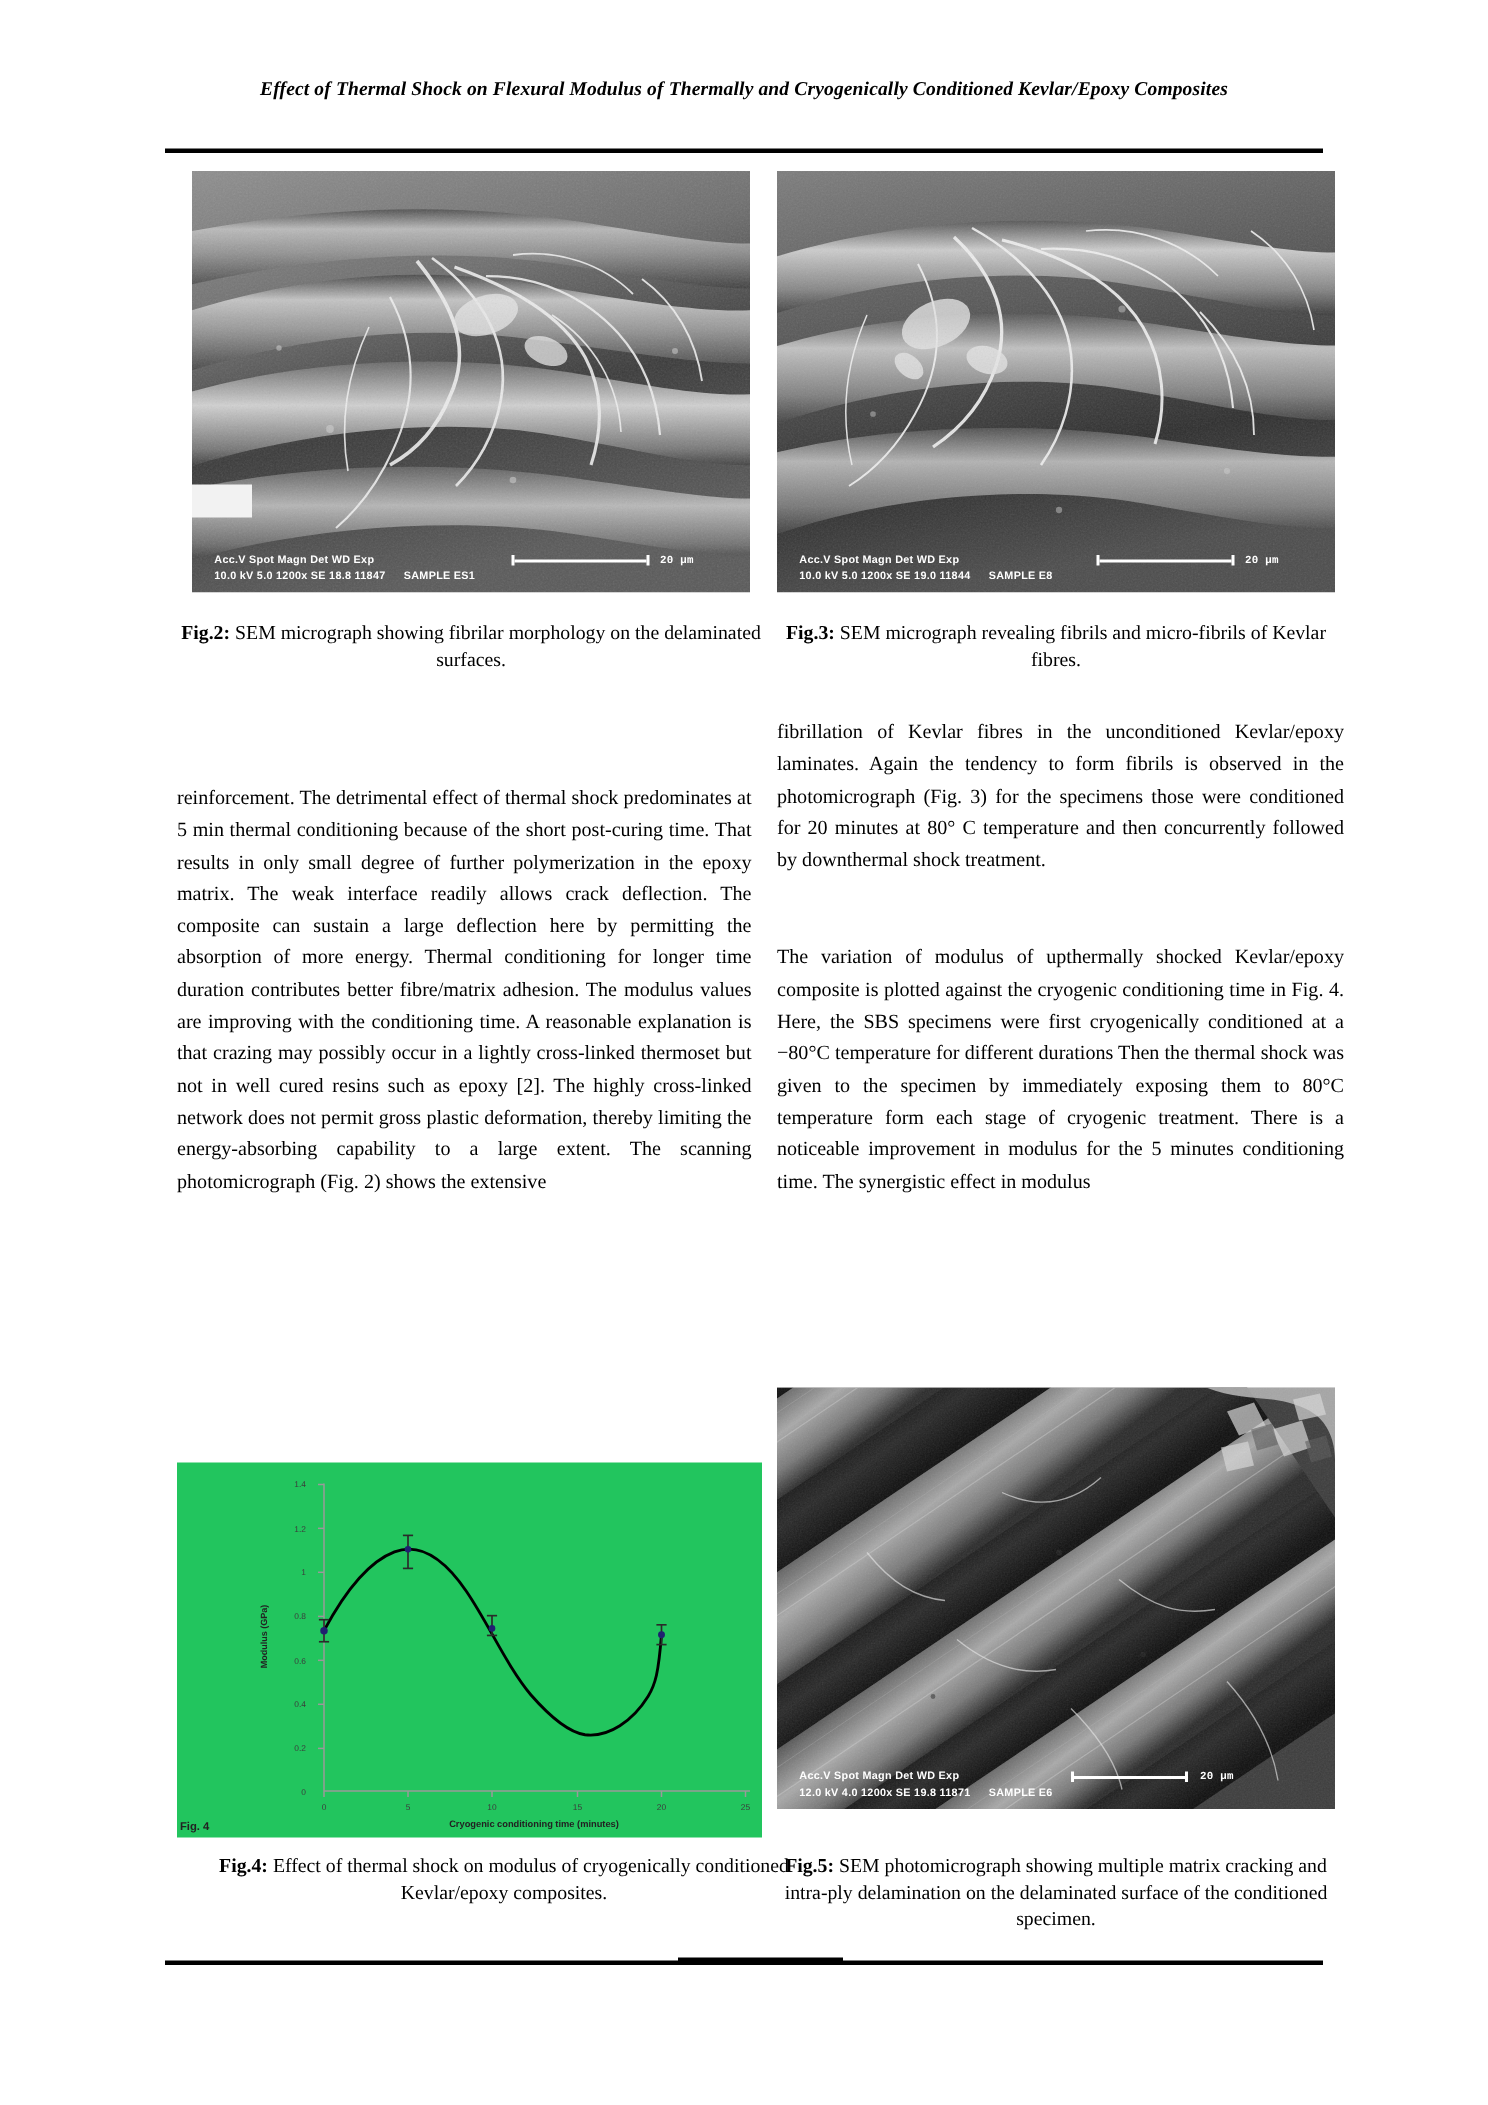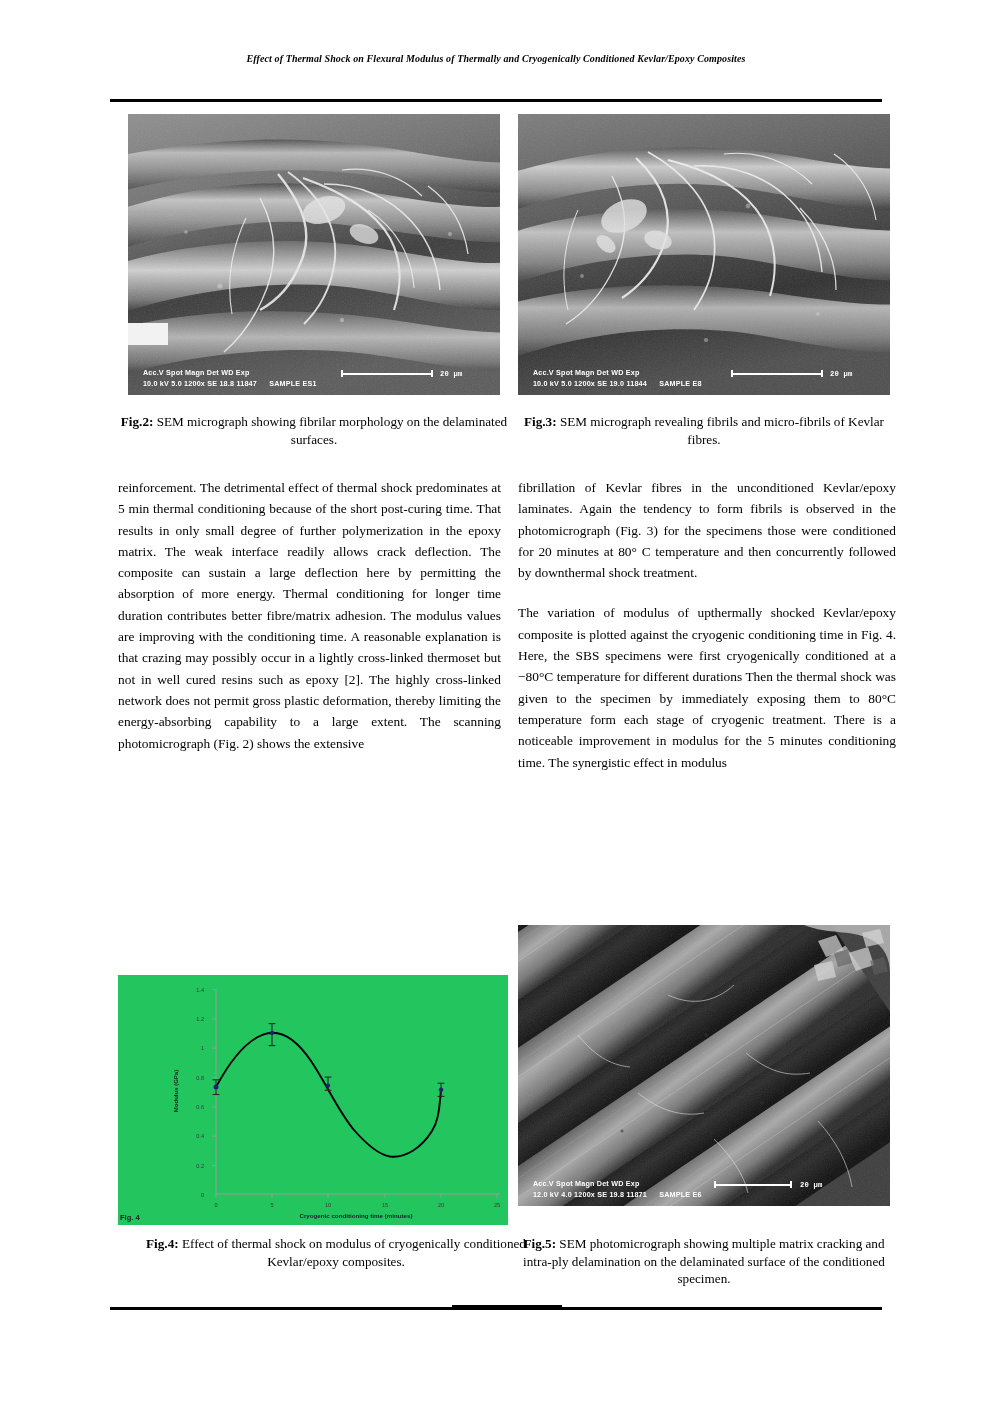--- a/index.html
+++ b/index.html
@@ -7,21 +7,21 @@
     width:992px;height:1403px;background:#ffffff;
     font-family:"Liberation Serif",serif;color:#000;
     position:relative;overflow:hidden;
   }
   .page{position:absolute;left:0;top:0;width:992px;height:1403px;}
 
   
   .runhead{
     position:absolute;left:96px;top:48px;width:800px;
     text-align:center;font-style:italic;font-weight:bold;
-    font-size:10px;line-height:21px;letter-spacing:.1px;
+    font-size:13px;line-height:21px;letter-spacing:.1px;
   }
   .rule{position:absolute;background:#000;}
   .rule-top{left:110px;top:99px;width:772px;height:2.5px;}
   .rule-bottom{left:110px;top:1307px;width:772px;height:2.5px;}
   .rule-bottom-thick{left:452px;top:1305px;width:110px;height:4px;}
 
   
   .panel{position:absolute;background:#cfcfcf;overflow:hidden;}
   .sem{position:absolute;inset:0;}
   .databar{
@@ -45,21 +45,21 @@
     font-family:"Liberation Serif",serif;
   }
   .caption b{font-weight:bold;}
 
   
   .col{
     position:absolute;text-align:justify;font-size:13.4px;line-height:21.3px;
     font-family:"Liberation Serif",serif;
   }
   .col p{margin:0 0 19px 0;text-align:justify;}
-  .col p:last-child{margin-bottom:0;}
+  .col p:last-child{margin-bottom:0;margin-top:44px;}
 
   
   .chartbox{position:absolute;background:#22c55e;}
   .figlabel{
     position:absolute;font-family:"Liberation Sans",sans-serif;
     font-size:7.5px;font-weight:bold;color:#222;
   }
 </style>
 </head>
 <body>

